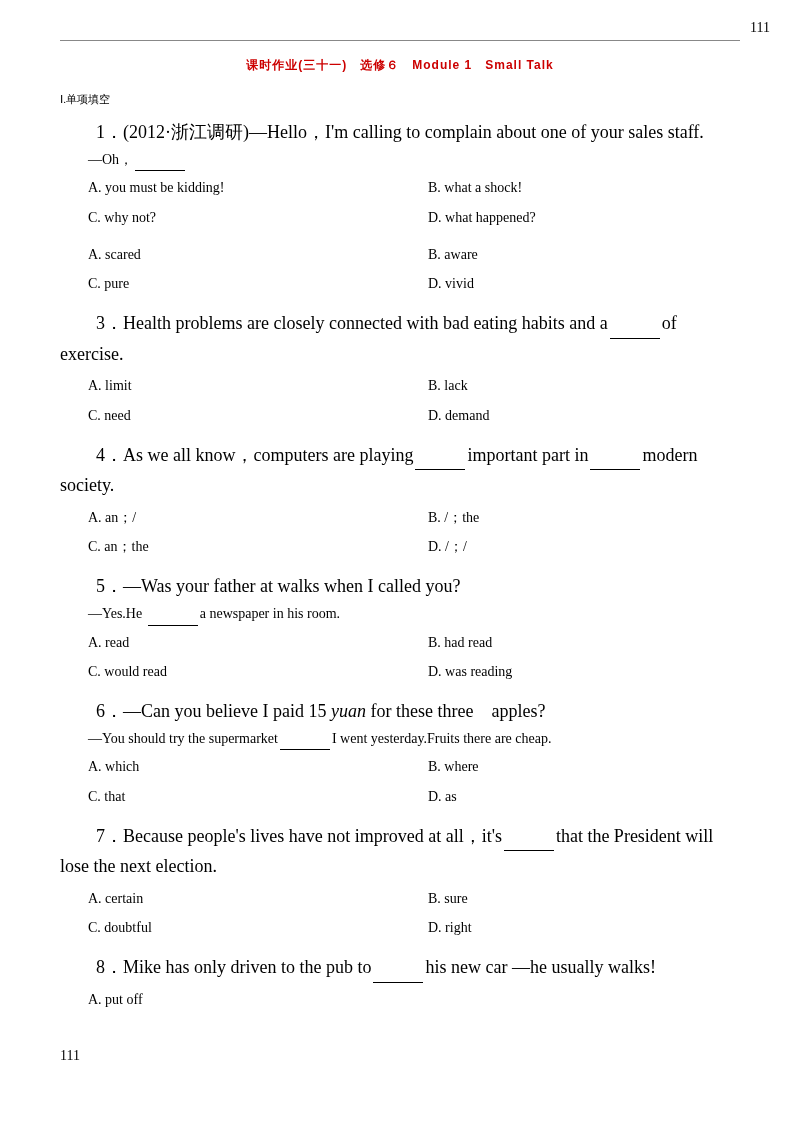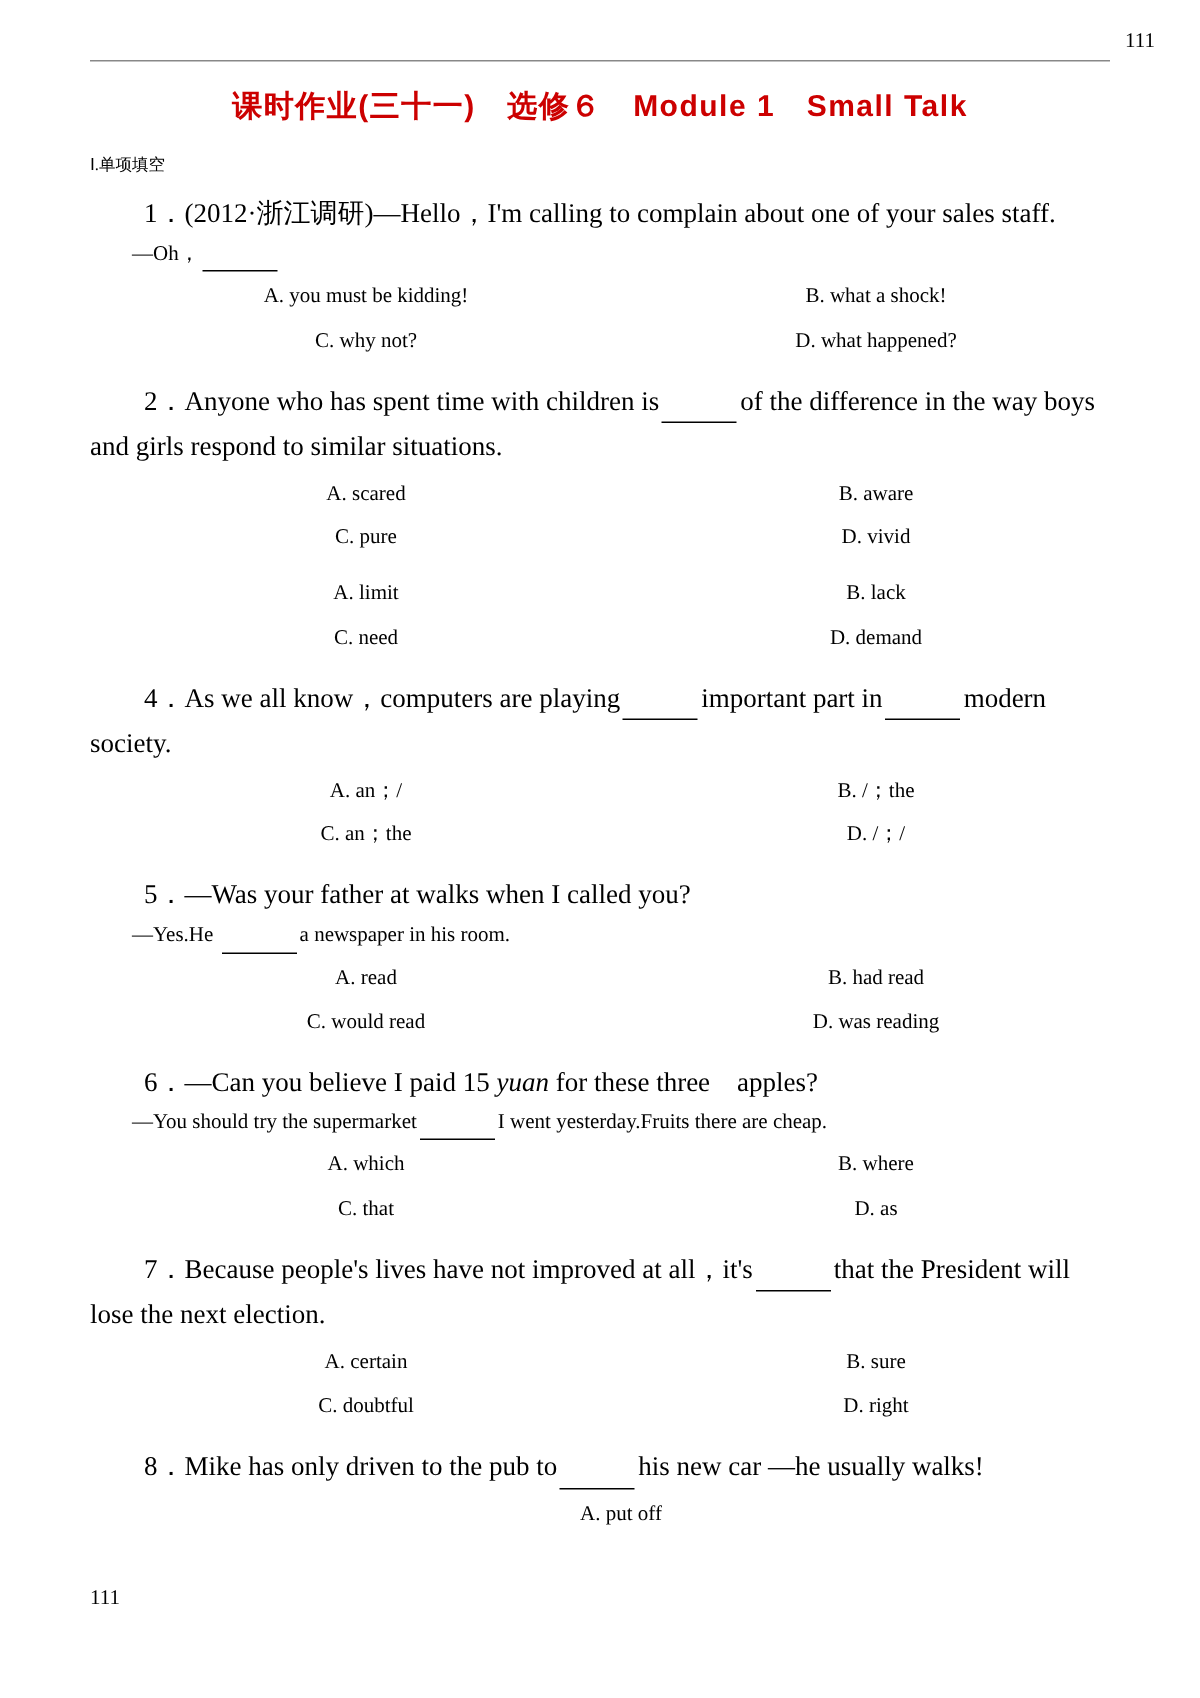--- a/index.html
+++ b/index.html
@@ -29,21 +29,21 @@
     }
     .page-number-bottom {
       position: absolute;
       bottom: 20px;
       left: 60px;
       font-size: 14px;
       font-family: "Times New Roman", serif;
     }
     .title {
       text-align: center;
-      font-size: 20px;
+      font-size: 12px;
       font-weight: bold;
       color: #cc0000;
       margin-bottom: 18px;
       font-family: "SimHei", "黑体", sans-serif;
       letter-spacing: 1px;
     }
     .section-header {
       font-size: 11px;
       margin-bottom: 10px;
       font-family: "SimSun", serif;
@@ -69,21 +69,20 @@
     .options-row {
       display: flex;
       margin: 4px 0;
       font-size: 14px;
       font-family: "Times New Roman", "SimSun", serif;
       line-height: 1.8;
     }
     .option {
       flex: 1;
       padding-left: 2em;
-      text-align: center;
     }
     .blank {
       display: inline-block;
       min-width: 50px;
       border-bottom: 1px solid #000;
       vertical-align: bottom;
       margin: 0 2px;
     }
     .italic {
       font-style: italic;
@@ -116,34 +115,34 @@
       <div class="option">A. you must be kidding!</div>
       <div class="option">B. what a shock!</div>
     </div>
     <div class="options-row">
       <div class="option">C. why not?</div>
       <div class="option">D. what happened?</div>
     </div>
   </div>
 
   <div class="question-block">
-    <div class="question-text">
-      <span class="q-num">2．</span><span>Anyone who has spent time with children is<span class="blank"></span>of the difference in the way boys and girls respond to similar situations.</span>
-    </div>
     <div class="options-row">
       <div class="option">A. scared</div>
       <div class="option">B. aware</div>
     </div>
     <div class="options-row">
       <div class="option">C. pure</div>
       <div class="option">D. vivid</div>
     </div>
   </div>
 
   <div class="question-block">
+    <div class="question-text">
+      <span class="q-num">3．</span><span>Health  problems  are  closely  connected  with  bad  eating  habits  and a<span class="blank"></span>of exercise.</span>
+    </div>
     <div class="options-row">
       <div class="option">A. limit</div>
       <div class="option">B. lack</div>
     </div>
     <div class="options-row">
       <div class="option">C. need</div>
       <div class="option">D. demand</div>
     </div>
   </div>
 

